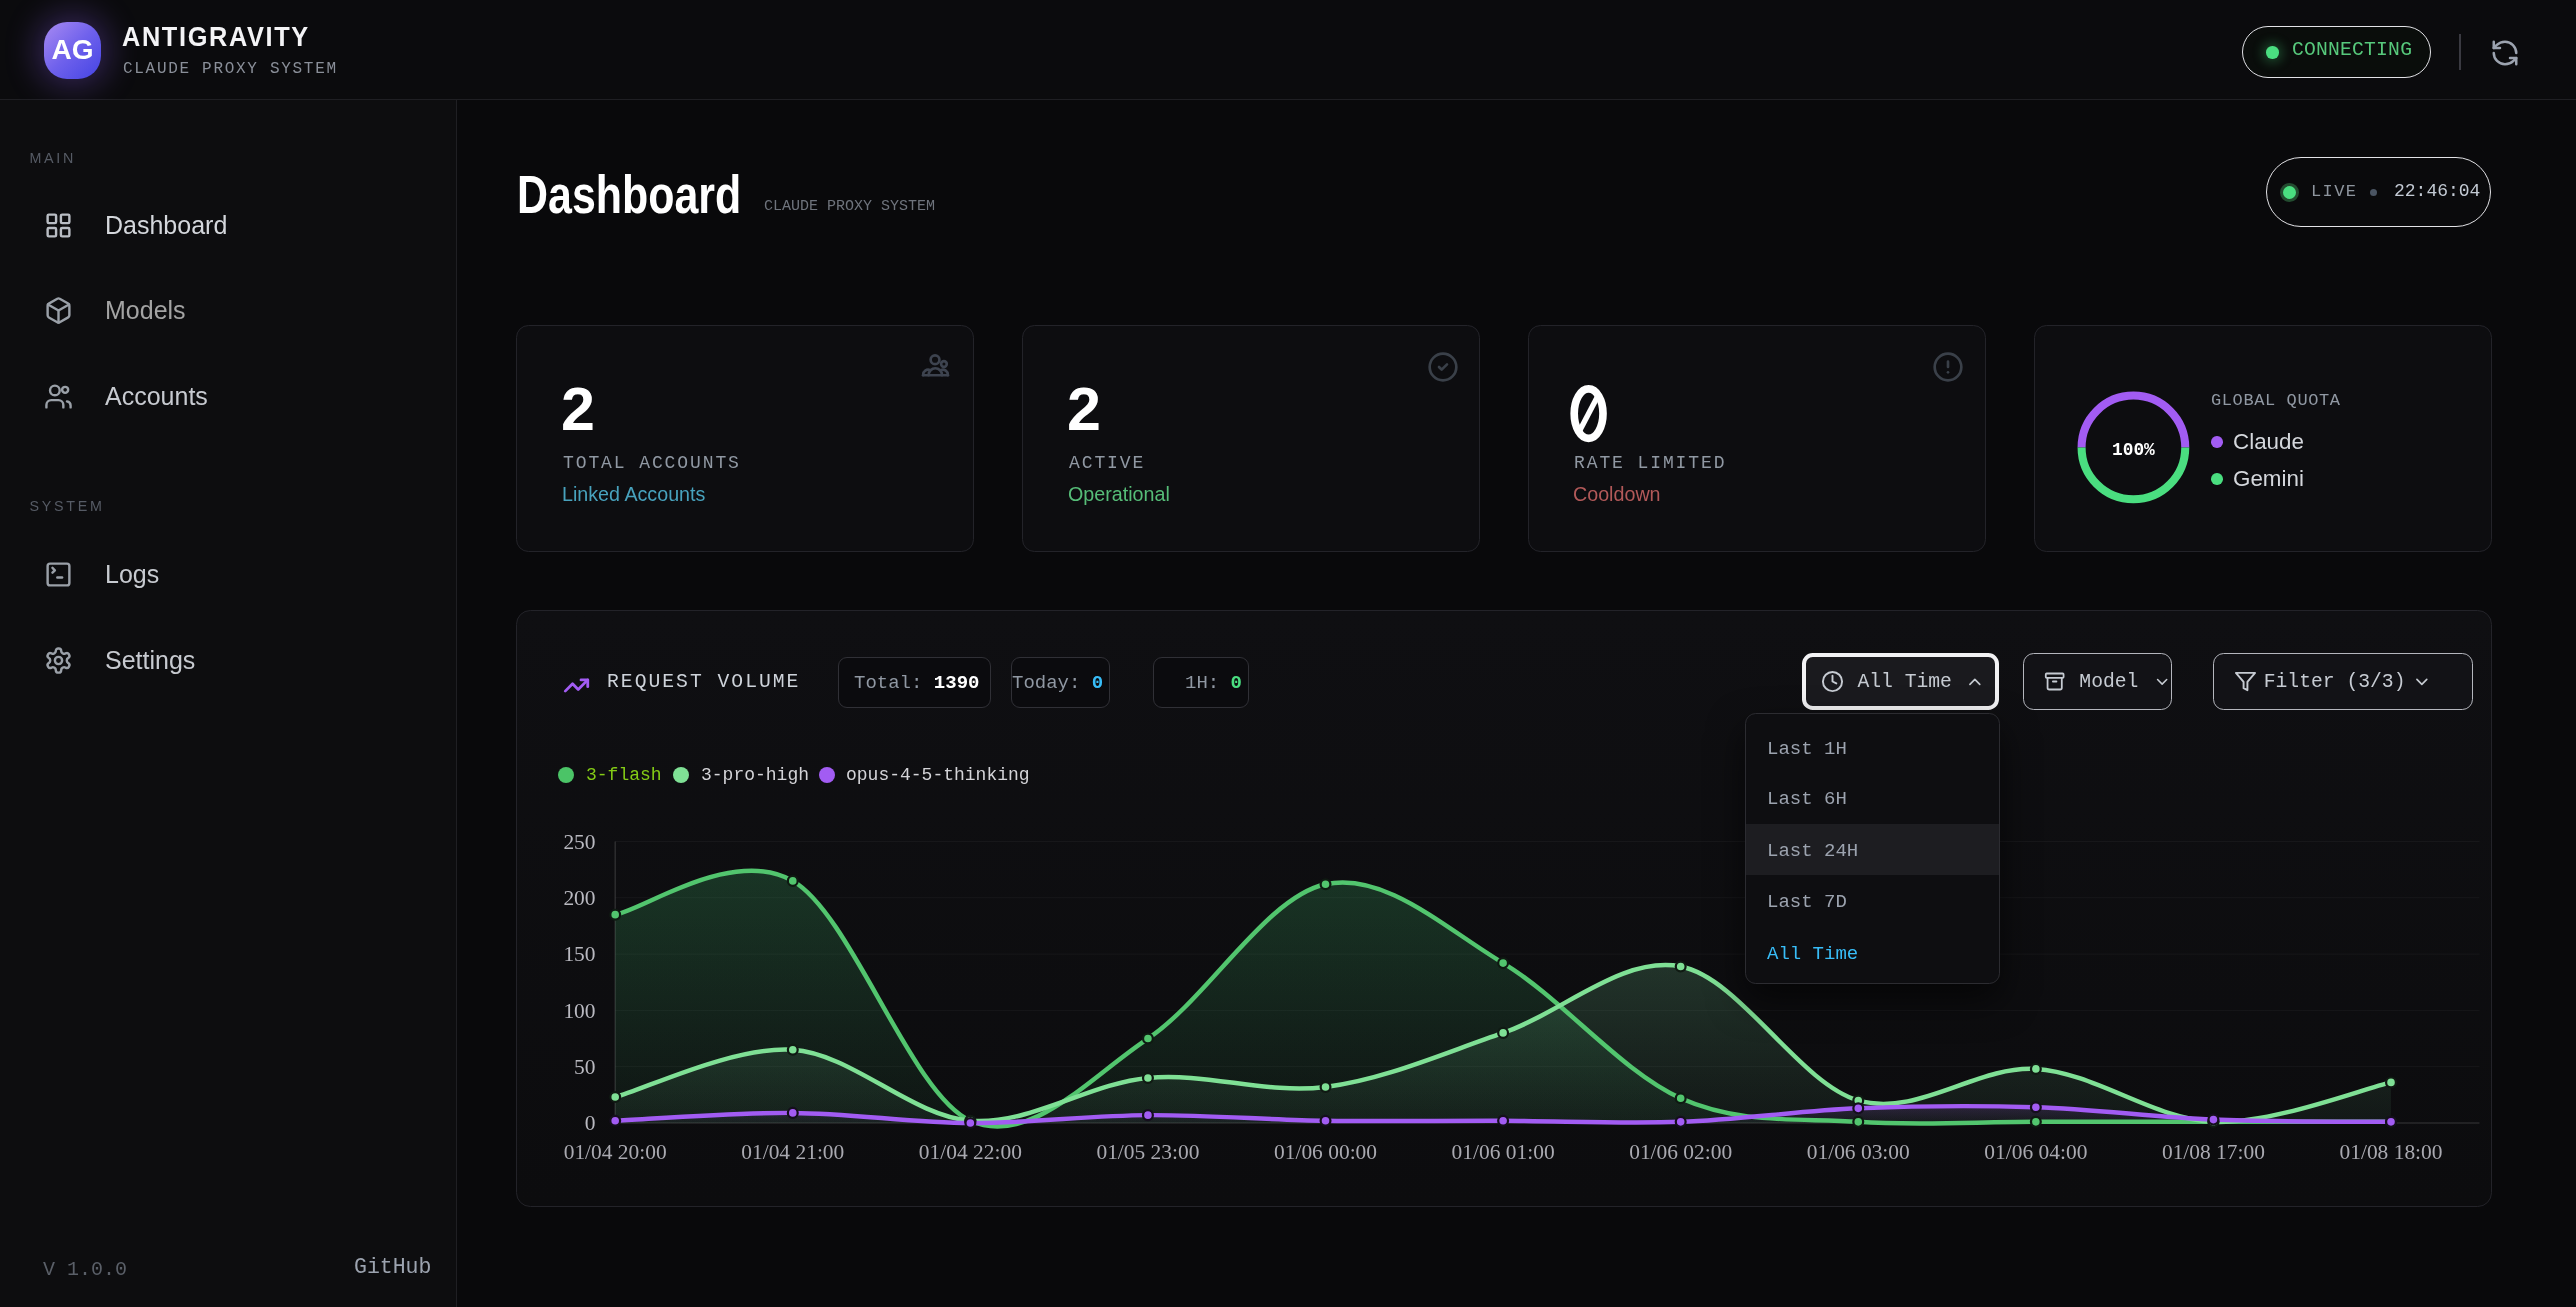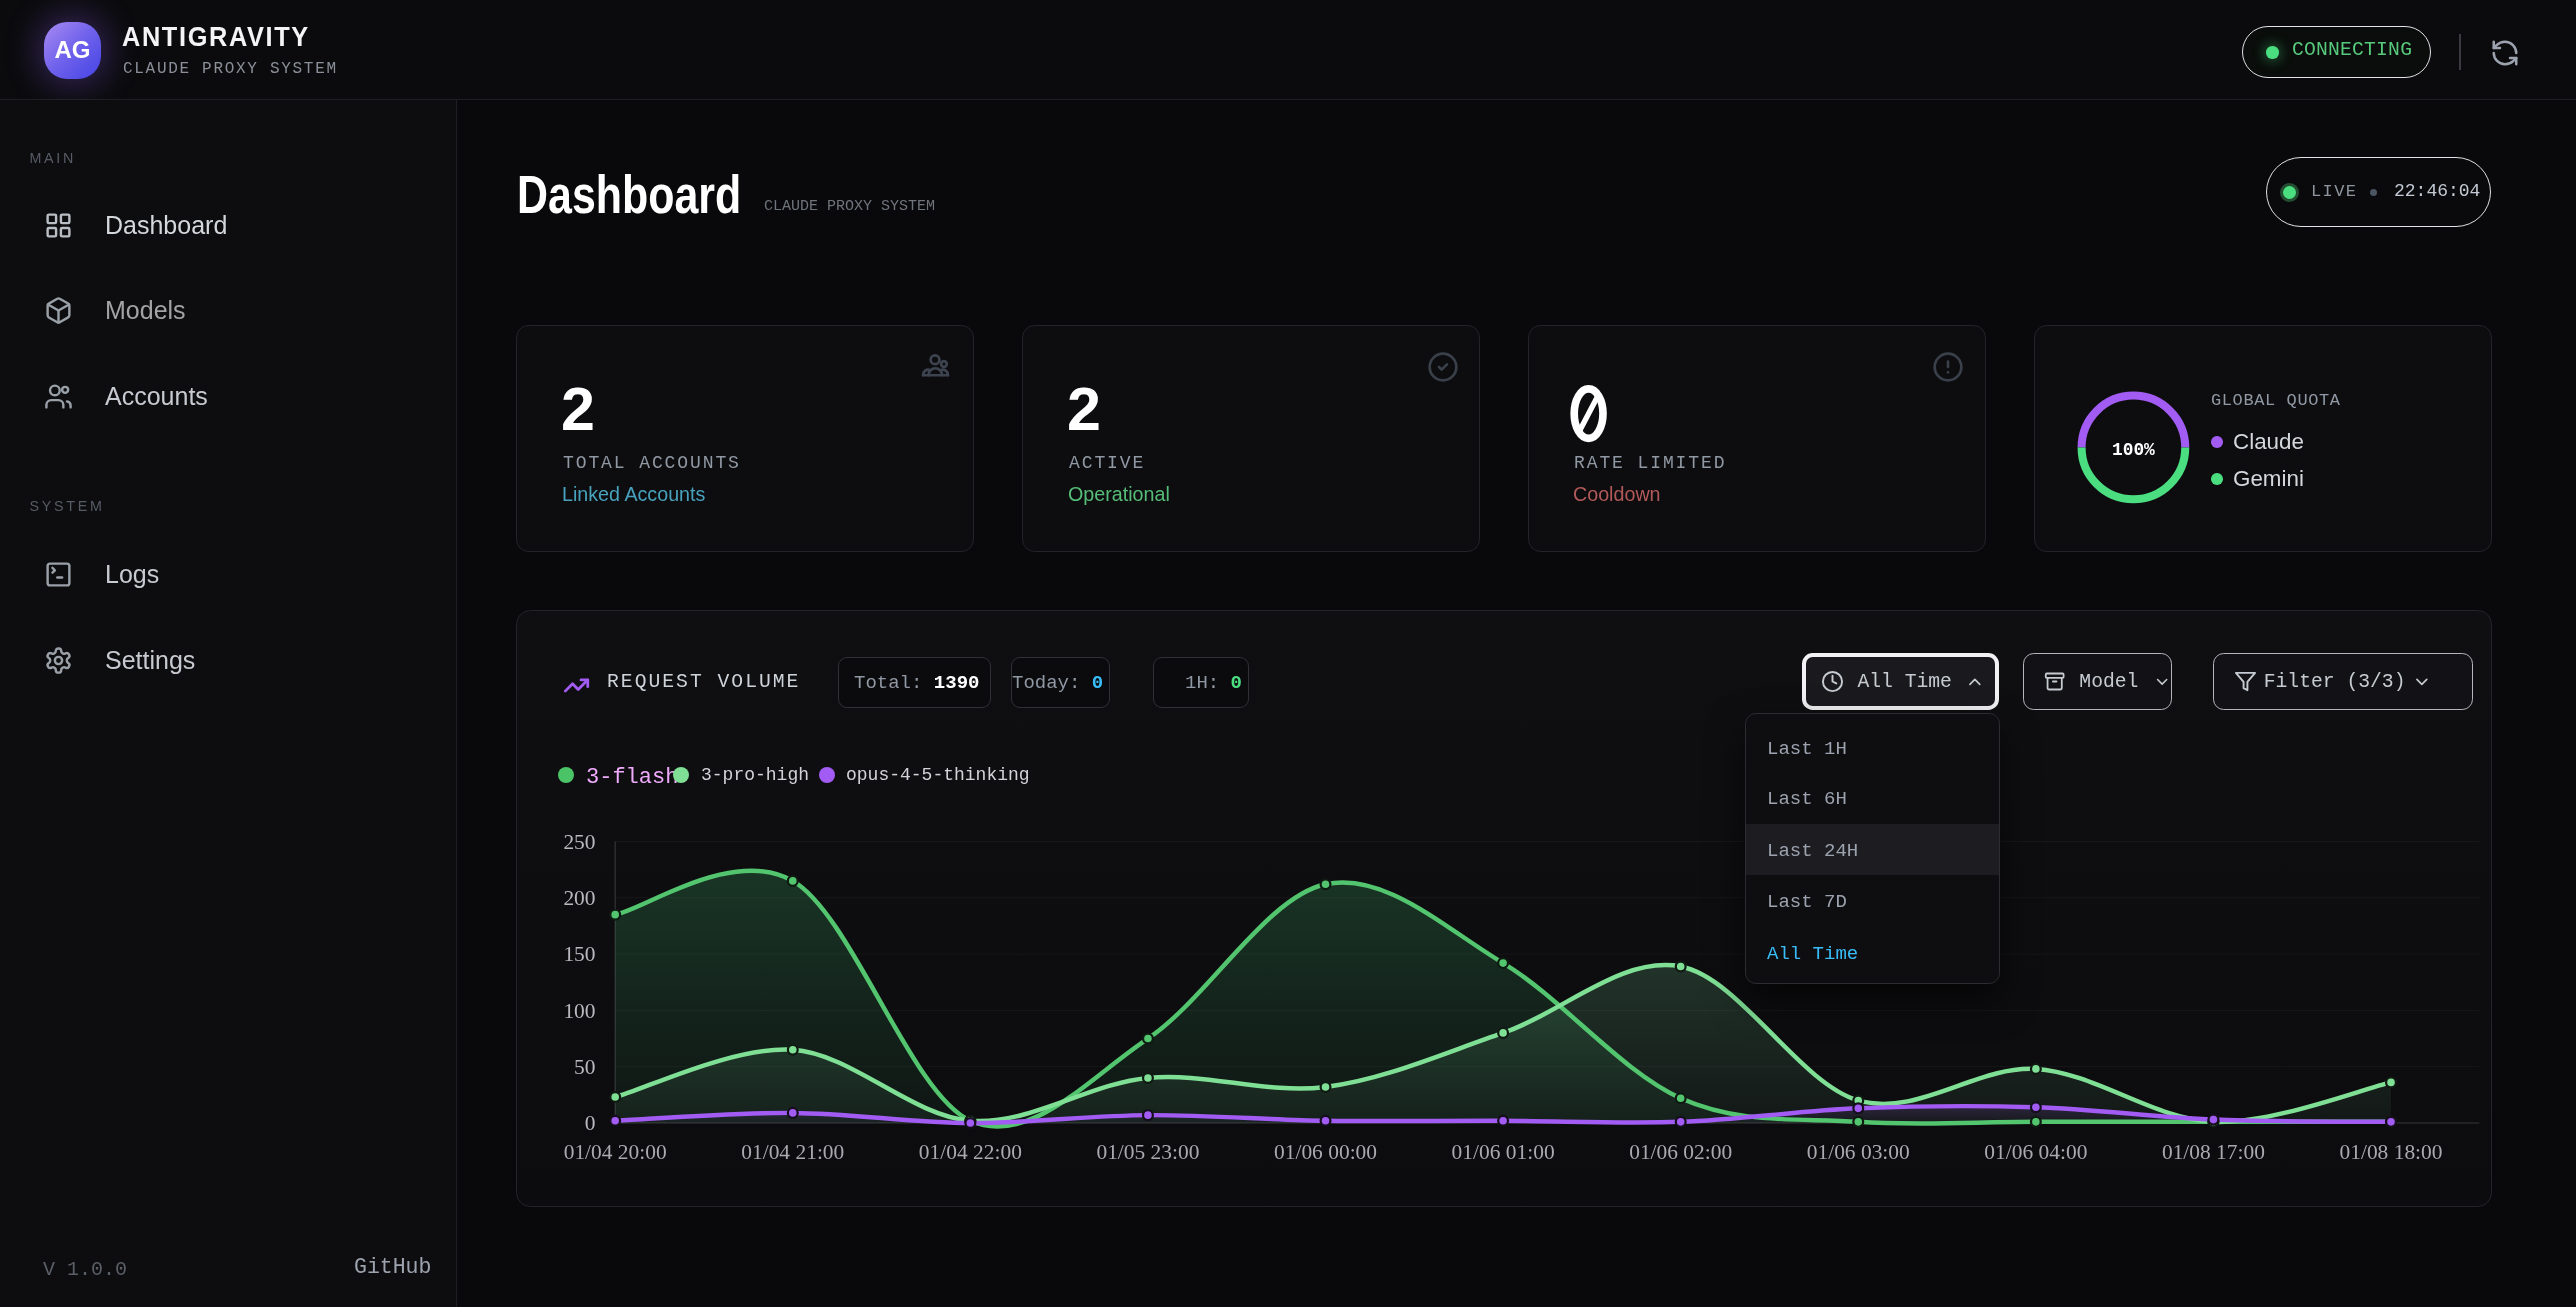--- a/index.html
+++ b/index.html
@@ -12,21 +12,21 @@
 .cardsub{position:absolute;font-size:19.7px}
 .navitem{position:absolute;left:44px;display:flex;align-items:center;gap:32px;color:#d4d7dc;font-size:25px}
 .seclabel{position:absolute;left:29.5px;font-size:14.3px;font-weight:400;letter-spacing:2.7px;color:#565b65}
 .badge{position:absolute;top:657px;height:51px;border:0.9px solid #303036;border-radius:9px;display:flex;align-items:center;font-family:"Liberation Mono",monospace;font-size:19px;color:#9098a3;background:#0b0b0e}
 .ctrl{position:absolute;top:653px;height:57px;border-radius:10.7px;display:flex;align-items:center;font-family:"Liberation Mono",monospace;font-size:19.7px;color:#c6cbd2;background:#121216}
 .dditem{position:absolute;font-family:"Liberation Mono",monospace;font-size:19px;color:#9ca3af}
 </style></head>
 <body>
 
 <div class="abs" style="left:0;top:0;width:2576px;height:100px;background:#0b0b0d;border-bottom:0.9px solid #1f1f23"></div>
-<div class="abs" style="left:44px;top:21.5px;width:57px;height:57px;border-radius:23px;background:linear-gradient(135deg,#a98bf2 0%,#6f61ec 50%,#4444e4 100%);box-shadow:0 0 32px 7.2px rgba(139,92,246,0.30);display:flex;align-items:center;justify-content:center;font-size:24px;font-weight:700;color:#fff">AG</div>
+<div class="abs" style="left:44px;top:21.5px;width:57px;height:57px;border-radius:23px;background:linear-gradient(135deg,#a98bf2 0%,#6f61ec 50%,#4444e4 100%);box-shadow:0 0 32px 7.2px rgba(139,92,246,0.30);display:flex;align-items:center;justify-content:center;font-size:28px;font-weight:700;color:#fff">AG</div>
 <div class="abs" style="left:122px;top:20.6px;font-size:28px;font-weight:700;letter-spacing:1.8px;color:#f4f4f6;transform:scaleX(0.905);transform-origin:left top">ANTIGRAVITY</div>
 <div class="abs mono" style="left:123px;top:60px;font-size:16px;letter-spacing:1.7px;color:#8a8f99">CLAUDE PROXY SYSTEM</div>
 <div class="abs" style="left:2242px;top:26px;width:189px;height:52px;border:1.8px solid #e2e2e6;border-radius:26px;background:#0a0d0b"></div>
 <div class="abs" style="left:2266px;top:46px;width:12.5px;height:12.5px;border-radius:50%;background:#4ade80;box-shadow:0 0 10.7px 3.6px rgba(74,222,128,0.28)"></div>
 <div class="abs mono" style="left:2292px;top:39px;font-size:19.7px;letter-spacing:0.2px;color:#57c97c">CONNECTING</div>
 <div class="abs" style="left:2459px;top:34px;width:1.8px;height:36px;background:#3a3a41"></div>
 <div class="abs" style="left:2490px;top:38px"><svg width="30" height="30" viewBox="0 0 24 24" fill="none" stroke="#9ca3af" stroke-width="2" stroke-linecap="round" stroke-linejoin="round">
       <path d="M21 12a9 9 0 0 0-9-9 9.75 9.75 0 0 0-6.74 2.74L3 8"></path>
       <path d="M3 3v5h5"></path>
       <path d="M3 12a9 9 0 0 0 9 9 9.75 9.75 0 0 0 6.74-2.74L21 16"></path>
@@ -174,21 +174,21 @@
     <svg width="23" height="23" viewBox="0 0 24 24" fill="none" stroke="#c6cbd2" stroke-width="2" stroke-linecap="round" stroke-linejoin="round">
       <polygon points="22 3 2 3 10 12.46 10 19 14 21 14 12.46 22 3"></polygon>
     </svg>
     <span>Filter (3/3)</span>
     <svg width="19.7" height="19.7" viewBox="0 0 24 24" fill="none" stroke="#c6cbd2" stroke-width="2" stroke-linecap="round" stroke-linejoin="round">
       <polyline points="6 9 12 15 18 9"></polyline>
     </svg>
   </div>
 
 <div class="abs" style="left:558px;top:767px;width:16px;height:16px;border-radius:50%;background:#4bc467"></div>
-<div class="abs mono" style="left:586px;top:765px;font-size:22px;color:#f0abfc">3-flash</div>
+<div class="abs mono" style="left:586px;top:765px;font-size:18px;color:#84cc16">3-flash</div>
 <div class="abs" style="left:673px;top:767px;width:16px;height:16px;border-radius:50%;background:#7fe095"></div>
 <div class="abs mono" style="left:701px;top:765px;font-size:18px;color:#d4d4d8">3-pro-high</div>
 <div class="abs" style="left:819px;top:767px;width:16px;height:16px;border-radius:50%;background:#a25cf3"></div>
 <div class="abs mono" style="left:846px;top:765px;font-size:18px;color:#d4d4d8">opus-4-5-thinking</div>
 
 <svg class="abs" style="left:516px;top:610px" width="1976" height="597" viewBox="0 0 2209 668">
 <defs>
 <linearGradient id="gA" x1="0" y1="0" x2="0" y2="1">
         <stop offset="0" stop-color="rgba(74,222,128,0.19)"></stop>
         <stop offset="1" stop-color="rgba(74,222,128,0.04)"></stop>

